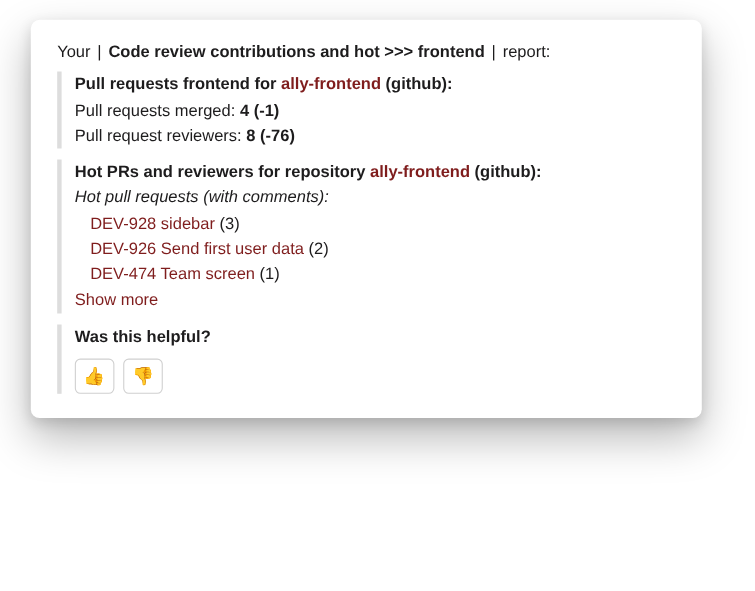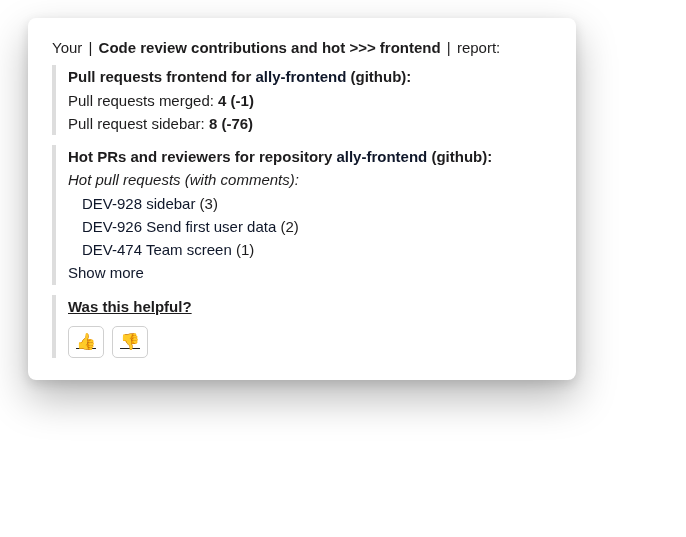--- a/index.html
+++ b/index.html
@@ -8,39 +8,39 @@
     background: #fff;
     width: 686px;
     height: 537px;
     padding: 18px 28px 28px 28px;
   }
   .card {
     background: #fff;
     border-radius: 8px;
     box-shadow: 0 18px 40px rgba(0,0,0,0.28), 0 4px 12px rgba(0,0,0,0.12);
     padding: 18px 24px 22px 24px;
-    width: 548px;
+    width: 610px;
     font-size: 15px;
     line-height: 1.55;
     color: #1d1c1d;
   }
   .header {
     margin-bottom: 6px;
   }
   .header .sep { padding: 0 2px; }
   .block {
     border-left: 4px solid #dddddd;
     padding-left: 12px;
     margin-bottom: 10px;
   }
-  .block:last-of-type { margin-bottom: 0; text-decoration: underline; }
+  .block:last-of-type { margin-bottom: 0; }
   .bold { font-weight: 700; }
   .italic { font-style: italic; }
   .link {
-    color: #0f172a;
+    color: #7f1d1d;
     text-decoration: none;
     cursor: pointer;
   }
   .pr-item { padding-left: 14px; }
   .feedback-row {
     display: flex;
     gap: 8px;
     margin-top: 8px;
   }
   .react-btn {
@@ -70,21 +70,21 @@
   </div>
 
   <div class="block">
     <div>
       <span class="bold">Pull requests frontend for </span><a class="link bold">ally-frontend</a><span class="bold"> (github):</span>
     </div>
     <div>
       <span>Pull requests merged: </span><span class="bold">4 (-1)</span>
     </div>
     <div>
-      <span>Pull request sidebar: </span><span class="bold">8 (-76)</span>
+      <span>Pull request reviewers: </span><span class="bold">8 (-76)</span>
     </div>
   </div>
 
   <div class="block">
     <div>
       <span class="bold">Hot PRs and reviewers for repository </span><a class="link bold">ally-frontend</a><span class="bold"> (github):</span>
     </div>
     <div class="italic">Hot pull requests (with comments):</div>
     <div class="pr-item">
       <a class="link">DEV-928 sidebar</a>

